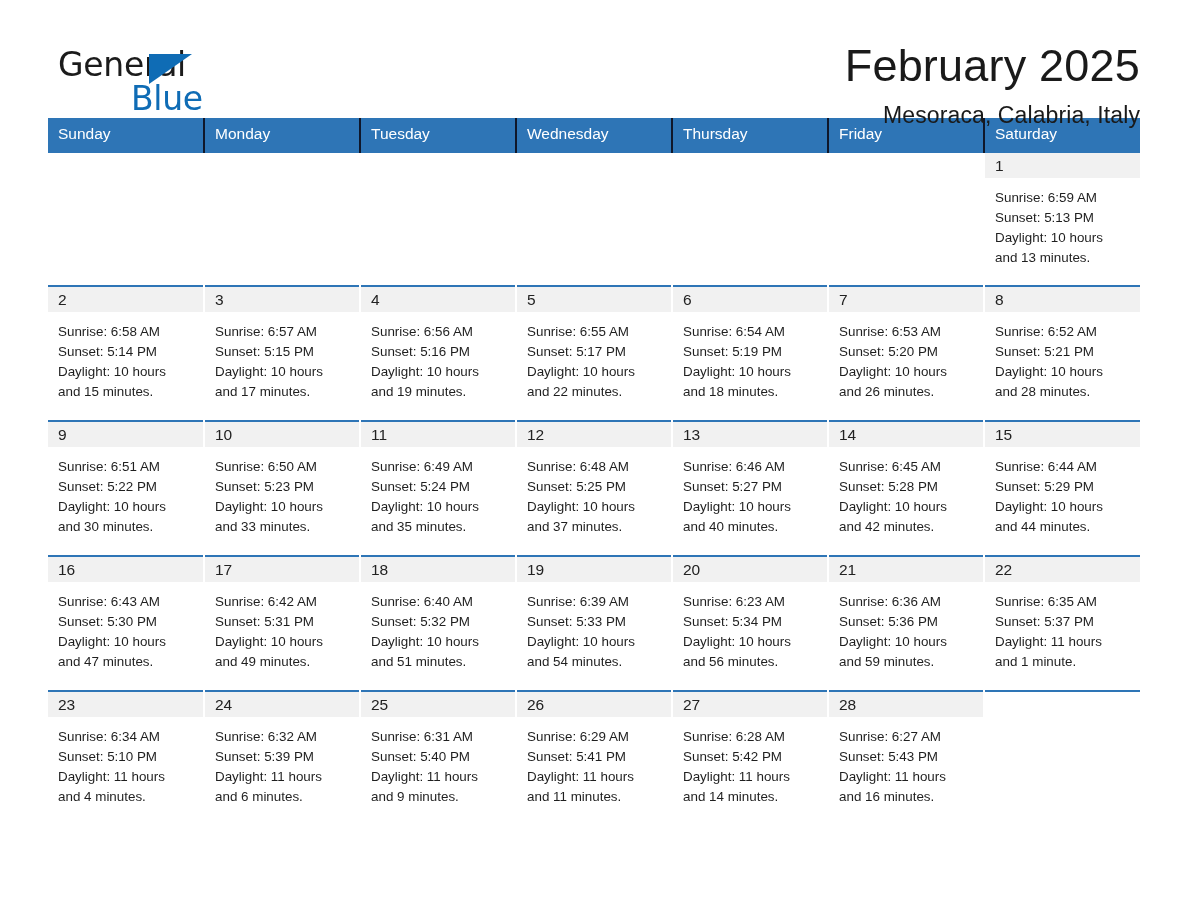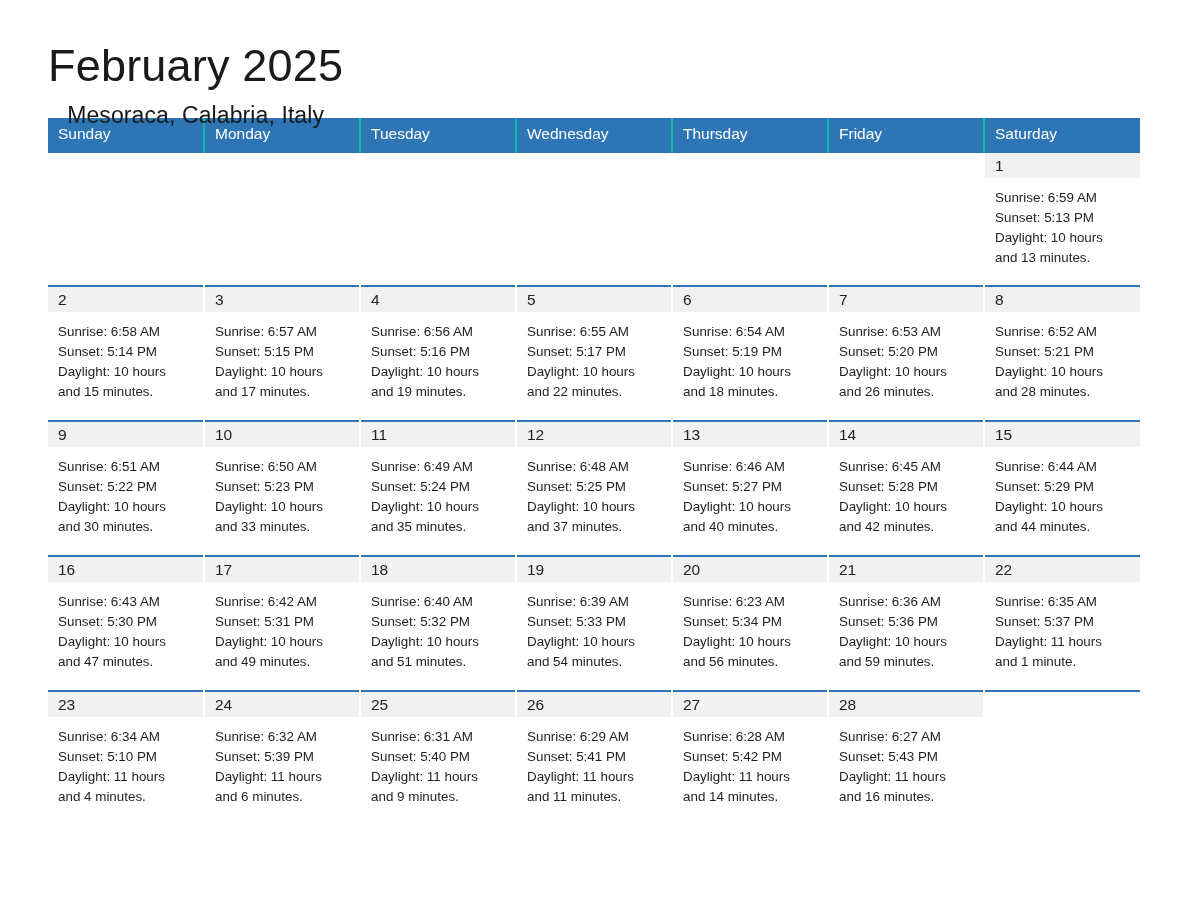--- a/index.html
+++ b/index.html
@@ -62,21 +62,21 @@
     position: absolute;
     left: 83px;
     top: 42px;
     font-size: 33px;
     letter-spacing: -0.3px;
     color: #0f6cb5;
     font-family: "DejaVu Sans", sans-serif;
     font-weight: 400;
   }
   .titleblock {
-    text-align: center;
+    text-align: right;
     padding-top: 2px;
   }
   .cal-title {
     font-size: 45px;
     font-weight: 400;
     color: #1a1a1a;
     line-height: 1.05;
     letter-spacing: 0.2px;
   }
   .cal-subtitle {
@@ -96,21 +96,21 @@
   .calendar col { width: 156px; }
 
   thead th {
     background: #2e75b6;
     color: #ffffff;
     font-size: 15.5px;
     font-weight: 400;
     text-align: left;
     padding: 7px 0 8px 10px;
     height: 16px;
-    border-right: 2px solid #14b8a6;
+    border-right: 2px solid #0f172a;
     box-sizing: border-box;
   }
   thead th:last-child { border-right: none; }
 
   tbody tr { }
   tbody td {
     vertical-align: top;
     padding: 0;
     border-top: 2px solid #2e75b6;
     border-right: 2px solid #ffffff;
@@ -141,20 +141,25 @@
   }
   .cell-info div { white-space: nowrap; }
 </style>
 </head>
 <body>
 
 <div class="page">
 
   <div class="masthead">
 
+    <div class="brand">
+      <span class="brand-general">General</span>
+      <span class="brand-triangle"></span>
+      <span class="brand-blue">Blue</span>
+    </div>
 
     <div class="titleblock">
       <div class="cal-title">February 2025</div>
       <div class="cal-subtitle">Mesoraca, Calabria, Italy</div>
     </div>
 
   </div>
 
   <table class="calendar">
     <colgroup>

